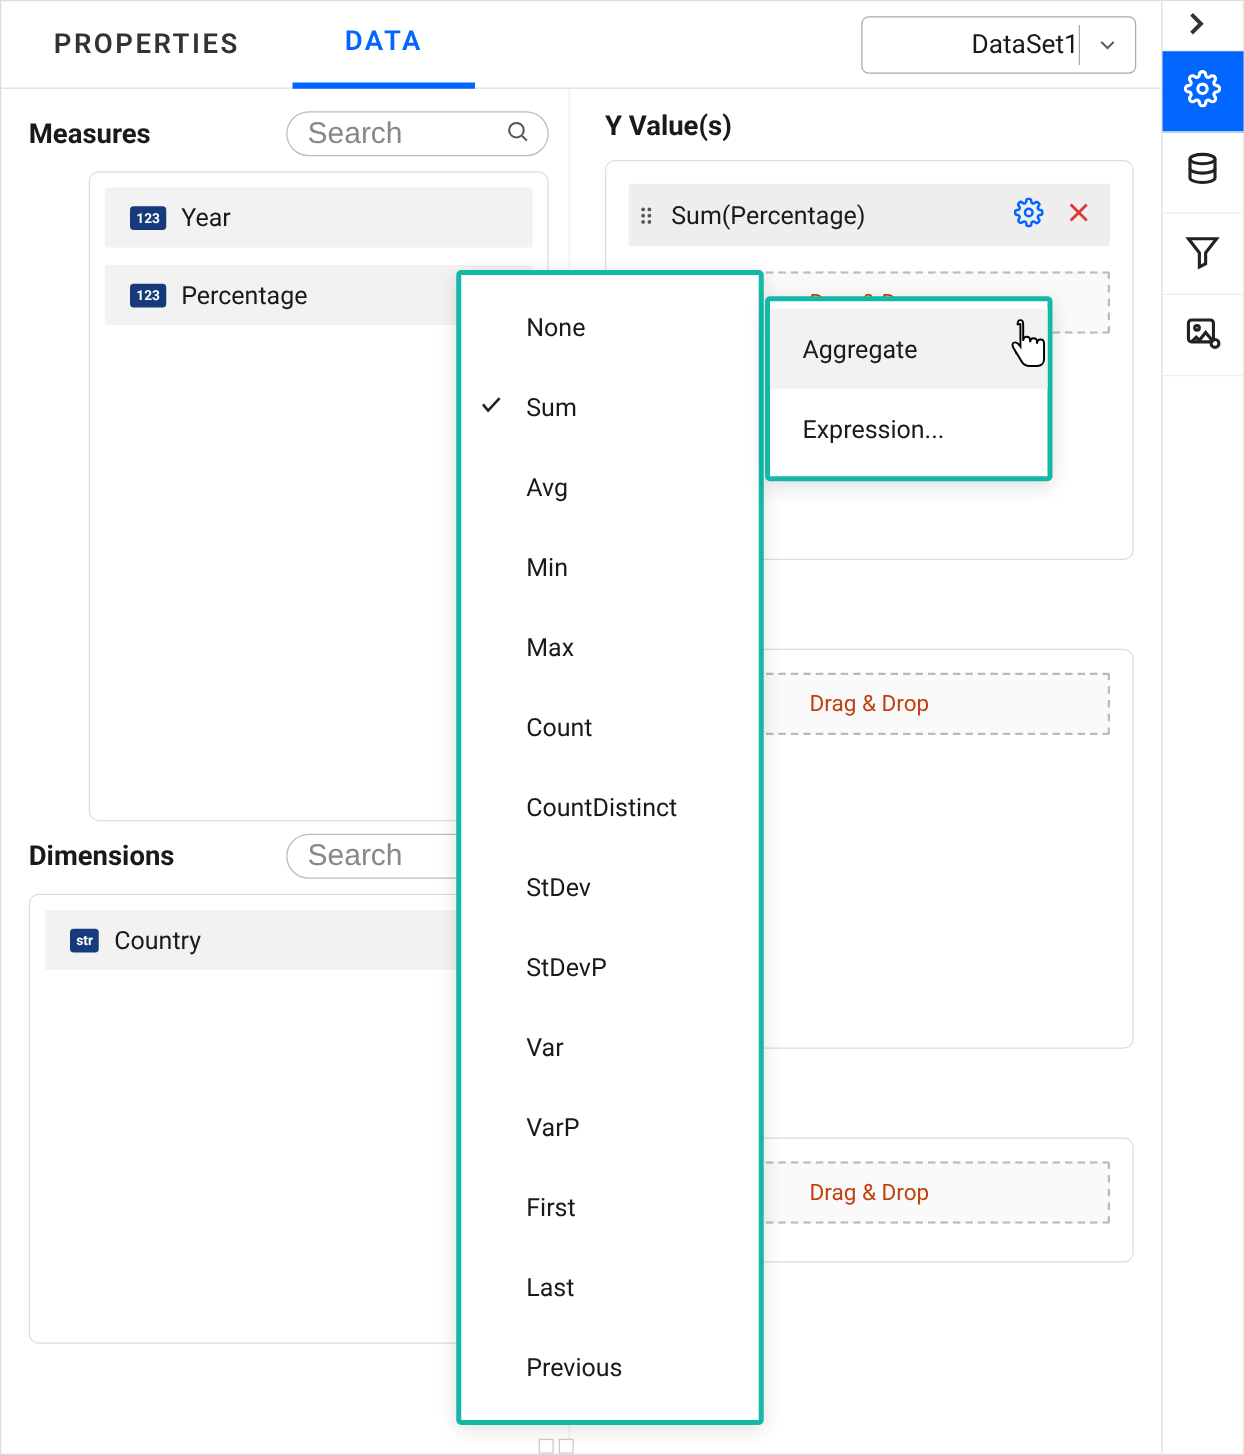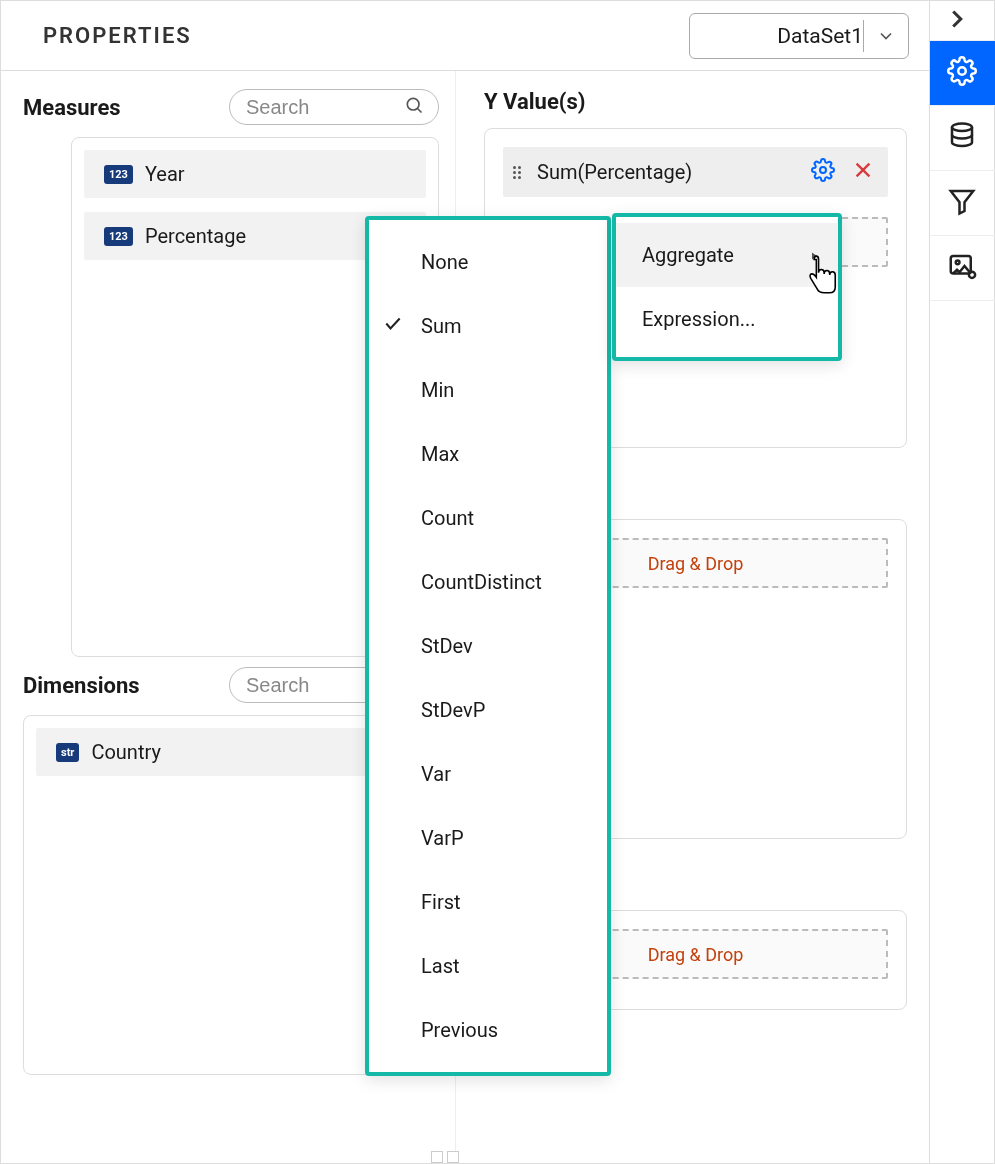--- a/index.html
+++ b/index.html
@@ -23,21 +23,21 @@
   .dataset-select .sep { width:1px; background:#aaa; align-self:stretch; margin: 6px 0; }
   .dataset-select .chev { width: 44px; display:flex; align-items:center; justify-content:center; }
 
   .content { flex: 1; display: flex; min-height: 0; }
   .left-panel { width: 455px; border-right: 1px solid #eee; padding: 18px 0 18px 22px; display: flex; flex-direction: column; gap: 10px; }
   .right-panel { flex: 1; padding: 18px 22px 18px 28px; display: flex; flex-direction: column; gap: 3px; }
 
   .panel-header { display: flex; align-items: center; justify-content: space-between; margin-bottom: 12px; padding-right: 16px; }
   .panel-title { font-size: 22px; font-weight: 700; color: #1a1a1a; }
   .search-box { width: 210px; height: 36px; border: 1px solid #bbb; border-radius: 18px; display: flex; align-items: center; padding: 0 14px; gap: 8px; }
-  .search-box input { border: none; outline: none; font-size: 20px; flex:1; width: 100%; background: transparent; color: #be185d; }
+  .search-box input { border: none; outline: none; font-size: 24px; flex:1; width: 100%; background: transparent; color: #be185d; }
   .search-box input::placeholder { color: #888; }
   .search-box svg { width: 20px; height: 20px; stroke: #555; flex-shrink:0; }
 
   .field-list { border: 1px solid #ddd; border-radius: 8px; padding: 12px; margin-right: 16px; }
   .measures-list { min-height: 520px; margin-left: 48px; }
   .dim-list { min-height: 360px; text-align: center; }
   .field-item { display: flex; align-items: center; gap: 12px; height: 48px; padding: 0 20px; background: #f2f2f2; border-radius: 2px; margin-bottom: 14px; font-size: 20px; cursor: grab; }
   .field-item:last-child { margin-bottom: 0; }
   .type-badge { color: #fff; font-size: 11px; font-weight: 700; padding: 3px 5px; border-radius: 3px; }
   .num-badge { background: #163a7a; }
@@ -51,41 +51,42 @@
   .y-item .drag span { display:flex; gap:2px; }
   .y-item .drag i { width:3px; height:3px; background:#555; border-radius:50%; display:block; }
   .y-item .label { flex:1; font-size:20px; }
   .icon-btn { display:flex; align-items:center; justify-content:center; width:30px; height:30px; cursor:pointer; }
   .gear-blue svg { stroke:#0066ff; }
   .close-red svg { stroke:#d83a3a; }
   .drop-target { height: 50px; border: 2px dashed #bbb; border-radius: 2px; display:flex; align-items:center; justify-content:center; color:#c2410c; font-size:18px; background:#fafafa; }
 
   
   .popover { position: absolute; background:#fff; border: 4px solid #14b8a6; border-radius:4px; box-shadow: 0 4px 16px rgba(0,0,0,0.12); z-index: 20; }
-  .ctx-menu { left: 611px; top: 212px; width: 230px; padding: 6px 0; }
+  .ctx-menu { left: 611px; top: 236px; width: 230px; padding: 6px 0; }
   .ctx-item { height: 64px; display:flex; align-items:center; justify-content:space-between; padding: 0 18px 0 26px; font-size:20px; cursor:pointer; }
   .ctx-item:hover, .ctx-item.hover { background:#f2f2f2; }
   .agg-menu { left: 364px; top: 215px; width: 246px; padding: 10px 0; z-index: 10; }
   .agg-item { height: 64px; display:flex; align-items:center; padding: 0 20px 0 52px; font-size:20px; position:relative; cursor:pointer; }
   .agg-item .check { position:absolute; left:14px; top:50%; transform:translateY(-50%); }
 
   .cursor-hand { position:absolute; left: 804px; top: 254px; z-index: 30; pointer-events:none; }
   .cursor-hand svg { width: 36px; height: 40px; }
 
   .bottom-handle { position:absolute; bottom:0; left: 430px; width:28px; height:12px; display:flex; justify-content:space-between; z-index:1; }
   .bottom-handle span { width:12px; height:12px; border:1px solid #ccc; background:#fff; }
 </style>
 </head>
 <body>
 
 <div class="app">
   <div class="main">
     <div class="top-row">
       <div class="tabs">
         <div class="tab">Properties</div>
+        <div class="tab active">Data</div>
       </div>
       <div class="dataset-wrap">
         <div class="dataset-select">
           <span>DataSet1</span>
           <div style="display:flex;align-items:stretch;height:100%;">
             <span class="sep"></span>
             <span class="chev">
               <svg width="20" height="20" viewBox="0 0 24 24" fill="none" stroke="#555" stroke-width="2">
                   <polyline points="6 9 12 15 18 9"></polyline>
                 </svg>
@@ -255,20 +256,23 @@
       <div class="agg-item">
         <span>None</span>
       </div>
       <div class="agg-item">
         <span class="check"><svg width="20" height="20" viewBox="0 0 24 24" fill="none" stroke="#222" stroke-width="2.5">
             <polyline points="4 12 9 18 20 6"></polyline>
           </svg></span>
         <span>Sum</span>
       </div>
       <div class="agg-item">
+        <span>Avg</span>
+      </div>
+      <div class="agg-item">
         <span>Min</span>
       </div>
       <div class="agg-item">
         <span>Max</span>
       </div>
       <div class="agg-item">
         <span>Count</span>
       </div>
       <div class="agg-item">
         <span>CountDistinct</span>

